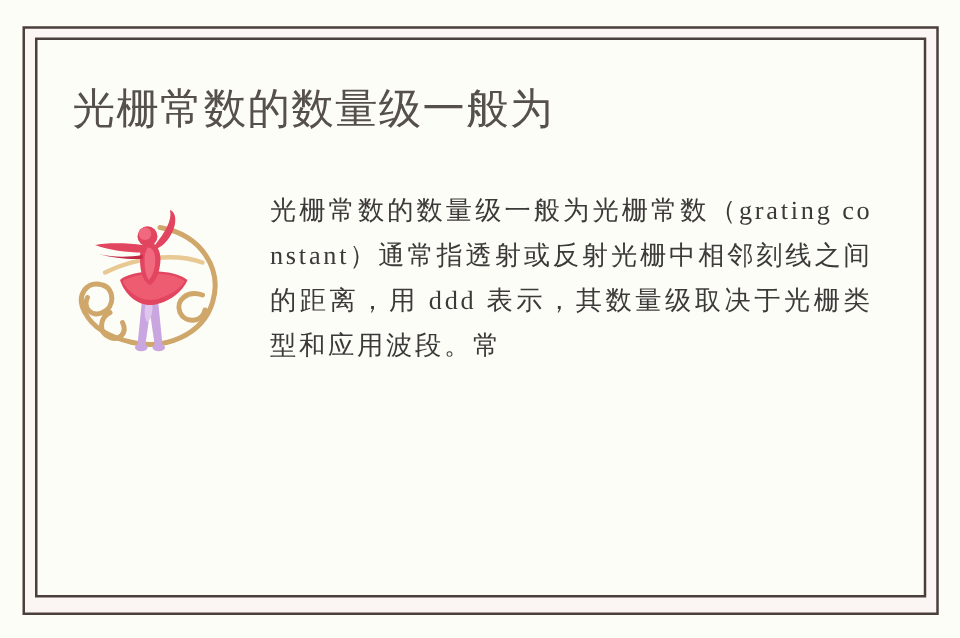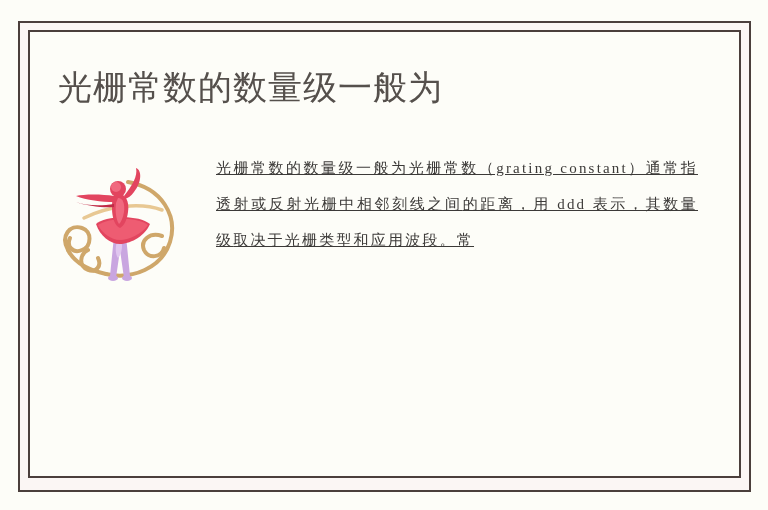--- a/index.html
+++ b/index.html
@@ -92,27 +92,26 @@
     padding-top: 8px;
   }
   .illustration svg {
     display: block;
   }
 
   .body-text {
     flex: 1 1 auto;
     padding-left: 18px;
     font-family: "Liberation Serif", "DejaVu Serif", serif;
-    font-size: 15px;
+    font-size: 21px;
     line-height: 36px;
     color: #3c3a38;
     letter-spacing: 2.2px;
     text-align: justify;
     word-break: break-all;
-    text-decoration: underline;
   }
 </style>
 </head>
 <body>
 
 <div id="page">
 
   <div class="frame-gap"></div>
   <div class="frame-field"></div>
   <div class="frame-outer"></div>

